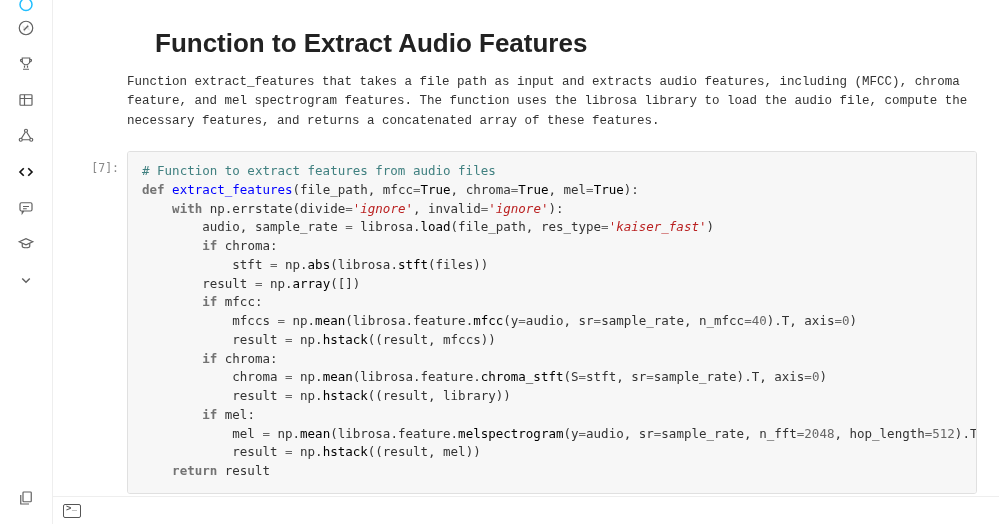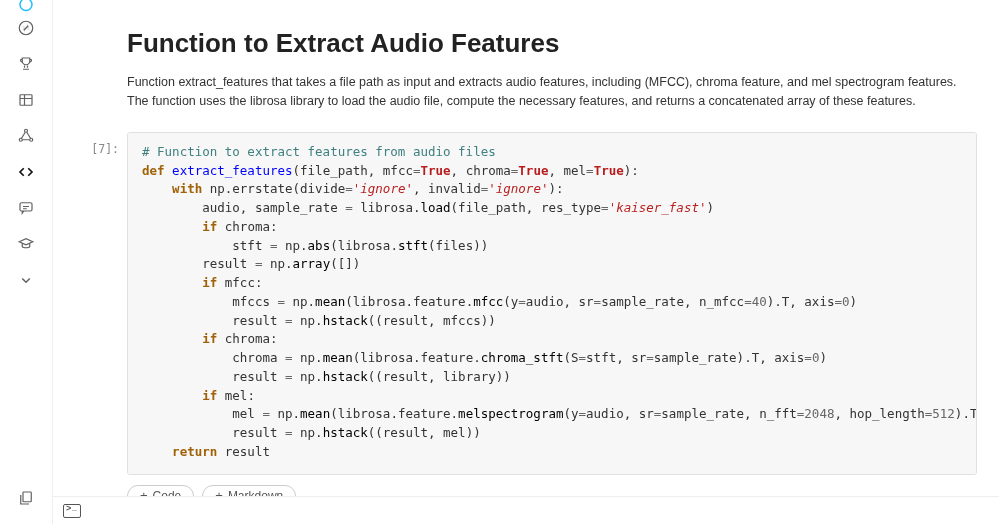--- a/index.html
+++ b/index.html
@@ -6,31 +6,31 @@
 body { font-family: -apple-system, BlinkMacSystemFont, "Segoe UI", Helvetica, Arial, sans-serif; font-size: 13px; color: #333; background: #fff; width: 999px; height: 524px; overflow: hidden; position: relative; }
 .sidebar { position: absolute; left: 0; top: 0; width: 52px; height: 100%; background: #fff; display: flex; flex-direction: column; align-items: center; padding-top: 0; }
 .sidebar-top-logo { width: 34px; height: 10px; display:flex; align-items:flex-start; justify-content:center; }
 .sidebar-item { width: 52px; height: 36px; display: flex; align-items: center; justify-content: center; cursor: pointer; color: #616161; position: relative; }
 .sidebar-item.active { color: #111; }
 .sidebar-item.active::before { content:""; position:absolute; left:0; top:6px; bottom:6px; width:3px; background:#1976d2; border-radius:0 2px 2px 0; display:none;}
 .sidebar-bottom { position: absolute; bottom: 8px; left:0; width:52px; display:flex; flex-direction:column; align-items:center; gap:4px;}
 .icon { width: 18px; height: 18px; display:inline-block; }
 .divider-v { position:absolute; left:52px; top:0; bottom:0; width:1px; background:#eee; }
 .main { position:absolute; left:53px; top:0; right:0; bottom:28px; padding: 0 22px 0 74px; overflow:hidden; }
-.page-title { font-size: 26px; font-weight: 600; color: #222; margin-top: 28px; margin-bottom: 14px; }
-.page-desc { font-size: 12.5px; color: #333; line-height: 1.55; margin-bottom: 20px; }
+.page-title { font-size: 26px; font-weight: 600; color: #222; margin-top: 28px; margin-bottom: 14px; margin-left: 28px; }
+.page-desc { font-size: 12.5px; color: #333; line-height: 1.55; margin-bottom: 20px; font-family: Liberation Mono, monospace; }
 .cell-row { display:flex; align-items:flex-start; }
 .prompt { width: 54px; text-align:right; color:#888; font-family: ui-monospace, SFMono-Regular, Menlo, Consolas, monospace; font-size:11.5px; padding-top:10px; margin-left:-54px; flex-shrink:0; padding-right:8px;}
 .code-cell { flex:1; border:1px solid #e0e0e0; border-radius:3px; background:#f7f7f7; padding: 10px 14px 12px 14px; font-family: ui-monospace, SFMono-Regular, Menlo, Consolas, monospace; font-size: 12.5px; line-height: 1.5; white-space: pre; overflow-x:auto; color:#333; }
 .tok-comment { color: #408080; }
-.tok-keyword { color: #a16207; font-weight: 600; }
+.tok-keyword { color: #737373; font-weight: 600; }
 .tok-name { color: #000000; }
 .tok-string { color: #ba2121; font-style: italic; }
 .tok-num { color: #666666; }
-.tok-bool { color: #b91c1c; font-weight:700; }
+.tok-bool { color: #000000; font-weight:400; }
 .tok-op { color: #666666; }
 .tok-func { color: #0000ff; }
 .add-buttons { margin-top: 10px; display:flex; gap:8px; }
 .add-btn { border:1px solid #ccc; background:#fff; border-radius:14px; padding:3px 12px; font-size:12px; color:#555; cursor:pointer; display:inline-flex; align-items:center; gap:5px; }
 .plus { font-size:13px; line-height:1; }
 .statusbar { position:absolute; left:53px; right:0; bottom:0; height:28px; border-top:1px solid #eee; display:flex; align-items:center; padding:0 10px; }
 .console-icon { width:18px; height:14px; border:1.5px solid #555; border-radius:2px; position:relative; }
 .console-icon::after { content:">"; position:absolute; left:2px; top:-2px; font-size:9px; color:#555; font-weight:bold; }
 .console-icon::before { content:"_"; position:absolute; left:8px; top:-3px; font-size:9px; color:#555; font-weight:bold; }
 </style>

